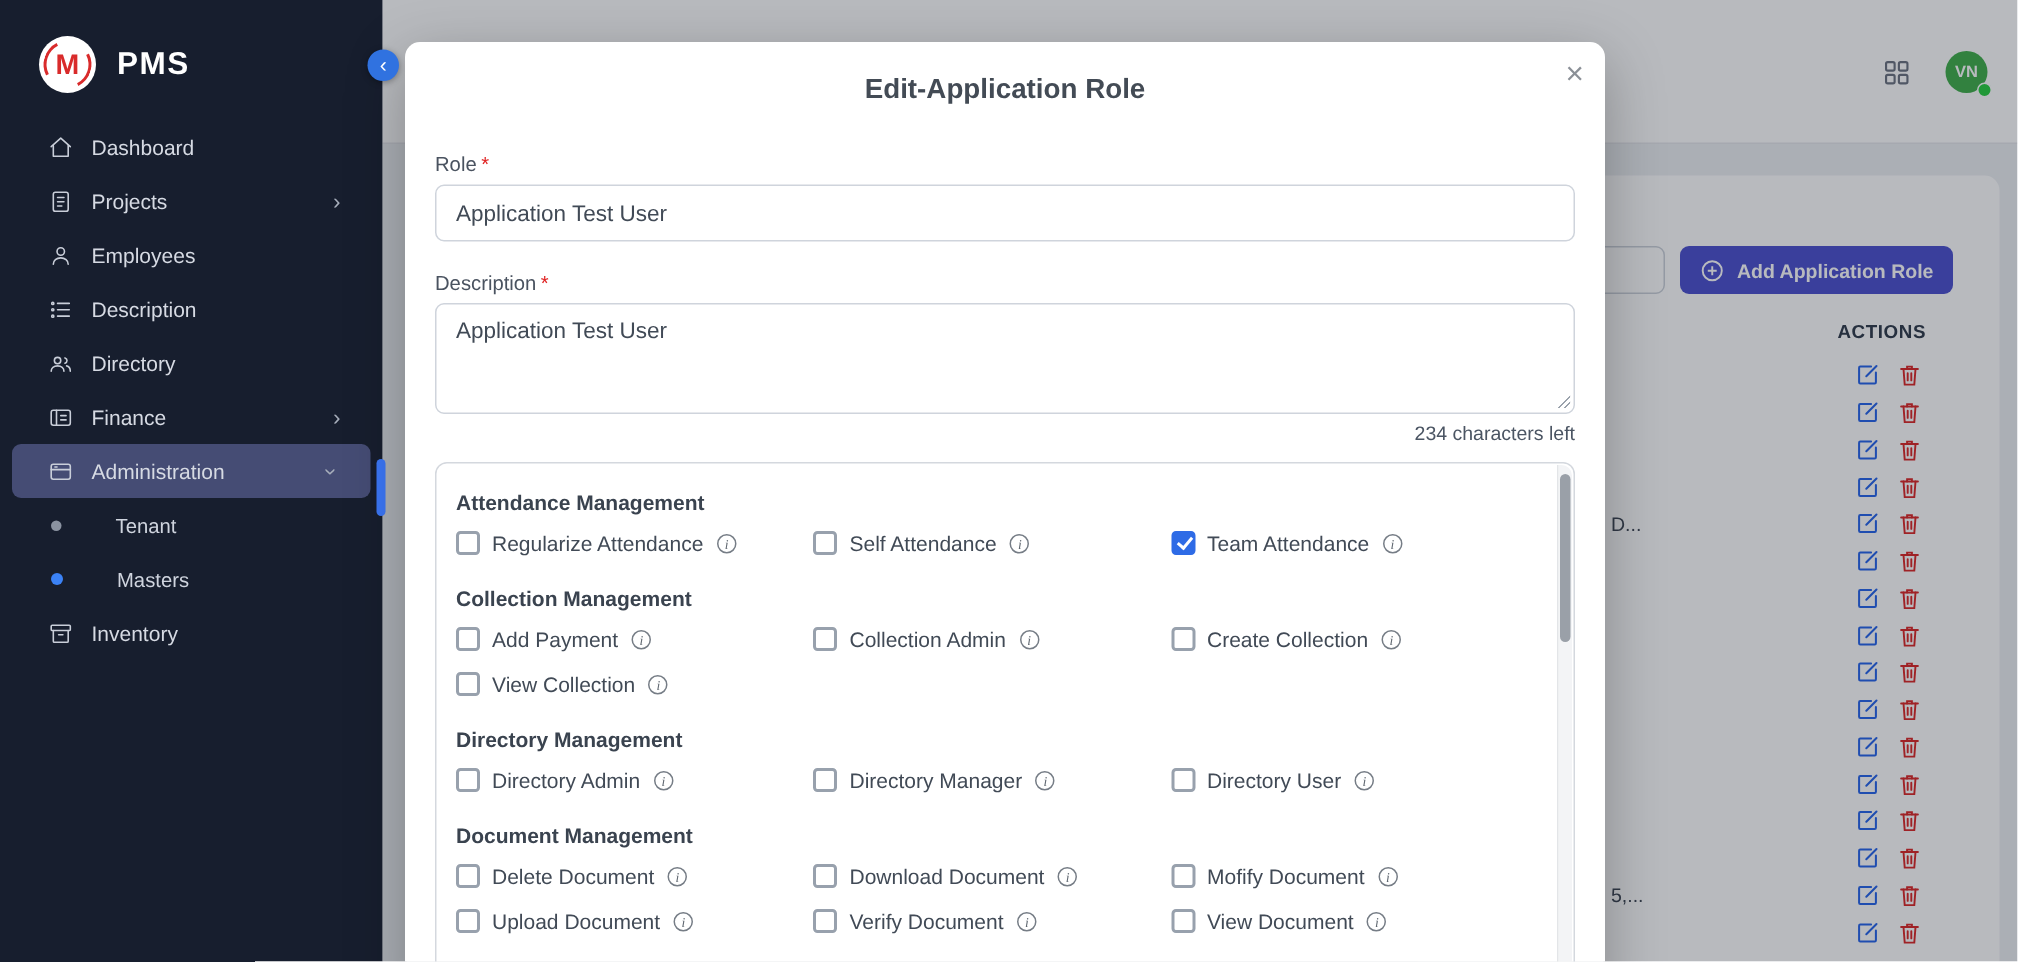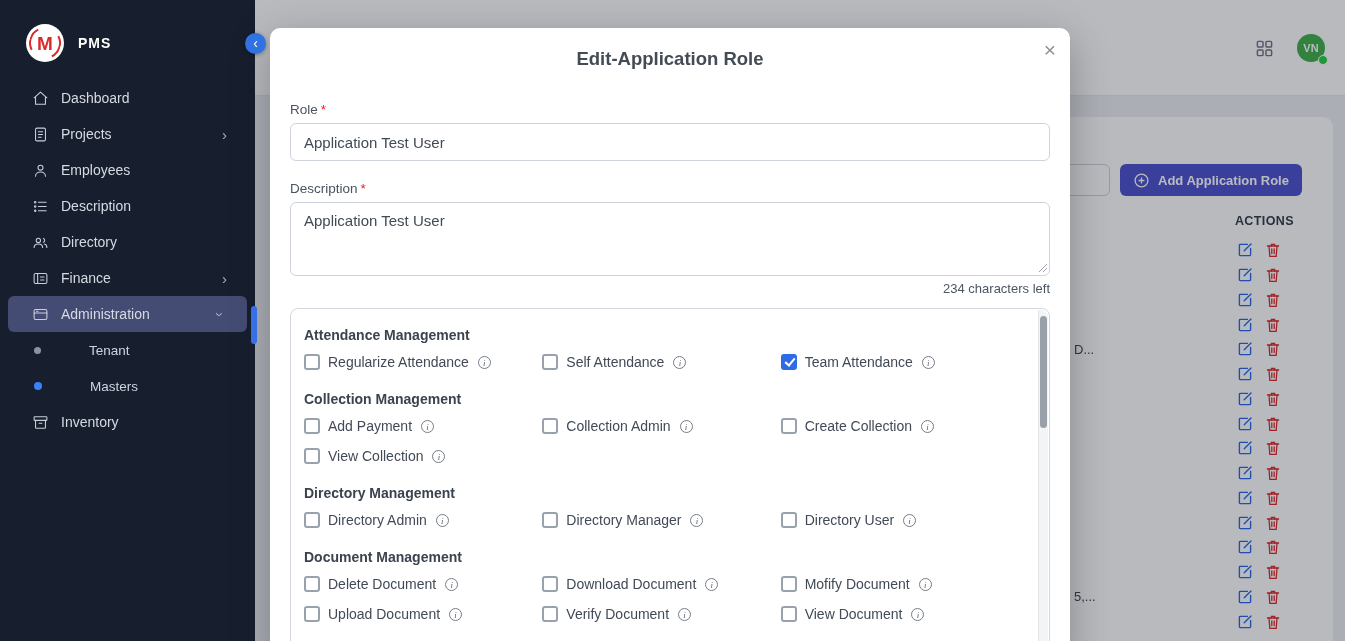--- a/index.html
+++ b/index.html
@@ -16,46 +16,46 @@
   *{box-sizing:border-box;margin:0;padding:0}
   html,body{width:1345px;height:641px;overflow:hidden}
   body{font-family:"Liberation Sans",sans-serif;background:#fff;position:relative}
 
   
   .sidebar{position:absolute;left:0;top:0;width:255px;height:641px;background:var(--sidebar-bg);z-index:40}
   .logo-row{display:flex;align-items:center;gap:14px;padding:24px 0 18px 26px}
   .logo-mark{width:38px;height:38px;border-radius:50%;background:#fff;position:relative;display:flex;align-items:center;justify-content:center;flex:none}
   .logo-mark::before{content:"";position:absolute;inset:3px;border-radius:50%;border:2.5px solid var(--logo-red);border-top-color:transparent;border-bottom-color:transparent;transform:rotate(18deg)}
   .logo-m{color:var(--logo-red);font-weight:800;font-size:19px;line-height:1}
-  .logo-text{color:#fff;font-size:14px;font-weight:700;letter-spacing:1px}
+  .logo-text{color:#fff;font-size:21px;font-weight:700;letter-spacing:1px}
   .nav-item{display:flex;align-items:center;height:36px;padding:0 30px 0 32px;position:relative;color:#d6dae3;font-size:14px;cursor:pointer}
   .nav-item.active{background:var(--sidebar-active-bg);margin:0 8px;padding:0 22px 0 24px;border-radius:6px}
   .nav-icon{margin-right:12px;display:flex;flex:none}
   .nav-icon svg{stroke:#c9ced9;fill:none;stroke-width:1.5;stroke-linecap:round;stroke-linejoin:round}
   .chev{position:absolute;right:28px;color:#a7aebb;font-size:15px;line-height:1}
   .chev.down{transform:rotate(90deg);right:24px}
   .nav-sub{display:flex;align-items:center;height:36px;padding-left:34px;color:#cfd4de;font-size:13.5px;cursor:pointer}
   .dot{border-radius:50%;flex:none}
   .dot.gray{width:7px;height:7px;background:#8b93a1}
   .dot.blue{width:8px;height:8px;background:#3b82f6}
-  .sub-label{margin-left:48px}
+  .sub-label{margin-left:36px}
   .active-indicator{position:absolute;left:251px;top:306px;width:6px;height:38px;background:#3b76f6;border-radius:3px;z-index:46}
   .collapse-btn{position:absolute;left:245px;top:33px;width:21px;height:21px;border-radius:50%;background:#3072e0;border:none;color:#fff;z-index:55;cursor:pointer;display:flex;align-items:center;justify-content:center;box-shadow:0 1px 4px rgba(0,0,0,.35)}
   .collapse-btn .chevl{font-size:14px;line-height:1;margin-top:-2px}
 
   
   .main{position:absolute;left:255px;top:0;right:0;bottom:0;background:#edeff3}
   .topbar{height:96px;background:#fff;border-bottom:1px solid #e5e7eb;position:relative}
   .grid-btn{position:absolute;left:1000px;top:39px;cursor:pointer;display:flex}
   .avatar{position:absolute;left:1042px;top:34px;width:28px;height:28px;border-radius:50%;background:var(--avatar-green);color:#fff;font-size:11px;font-weight:700;display:flex;align-items:center;justify-content:center;cursor:pointer}
   .status-dot{position:absolute;right:-3px;bottom:-3px;width:10px;height:10px;background:#27cf3f;border-radius:50%;border:1.5px solid #fff}
   .card{position:absolute;left:690px;right:12px;top:117px;bottom:-20px;background:#fff;border-radius:10px}
   .search-box{position:absolute;left:15px;top:47px;width:150px;height:32px;border:1px solid #ccd2da;border-radius:6px;background:#fff}
   .add-btn{position:absolute;left:175px;top:47px;height:32px;background:var(--accent-indigo);color:#fff;border:none;border-radius:6px;display:flex;align-items:center;gap:8px;padding:0 13px;font-size:13px;font-weight:700;font-family:inherit;cursor:pointer;white-space:nowrap}
-  .actions-head{position:absolute;top:97px;right:39px;font-size:12.5px;font-weight:700;color:#2f3a4a;letter-spacing:.4px}
+  .actions-head{position:absolute;top:97px;right:49px;font-size:12.5px;font-weight:700;color:#2f3a4a;letter-spacing:.4px}
   .rows{position:absolute;top:121px;left:0;right:0}
   .t-row{height:24.75px;display:flex;align-items:center;padding:0 52px 0 129px}
   .frag{flex:1;font-size:13px;color:#3d4654;white-space:nowrap;overflow:hidden}
   .icon-btn{width:16px;height:16px;display:flex;cursor:pointer;flex:none}
   .icon-btn.edit{margin-left:auto}
   .icon-btn.del{margin-left:12px}
   .overlay{position:absolute;inset:0;background:rgba(21,27,40,.30);z-index:10}
 
   
   .modal{position:absolute;left:270px;top:28px;width:800px;height:640px;background:#fff;border-radius:10px;box-shadow:0 12px 40px rgba(0,0,0,.28);z-index:50}

